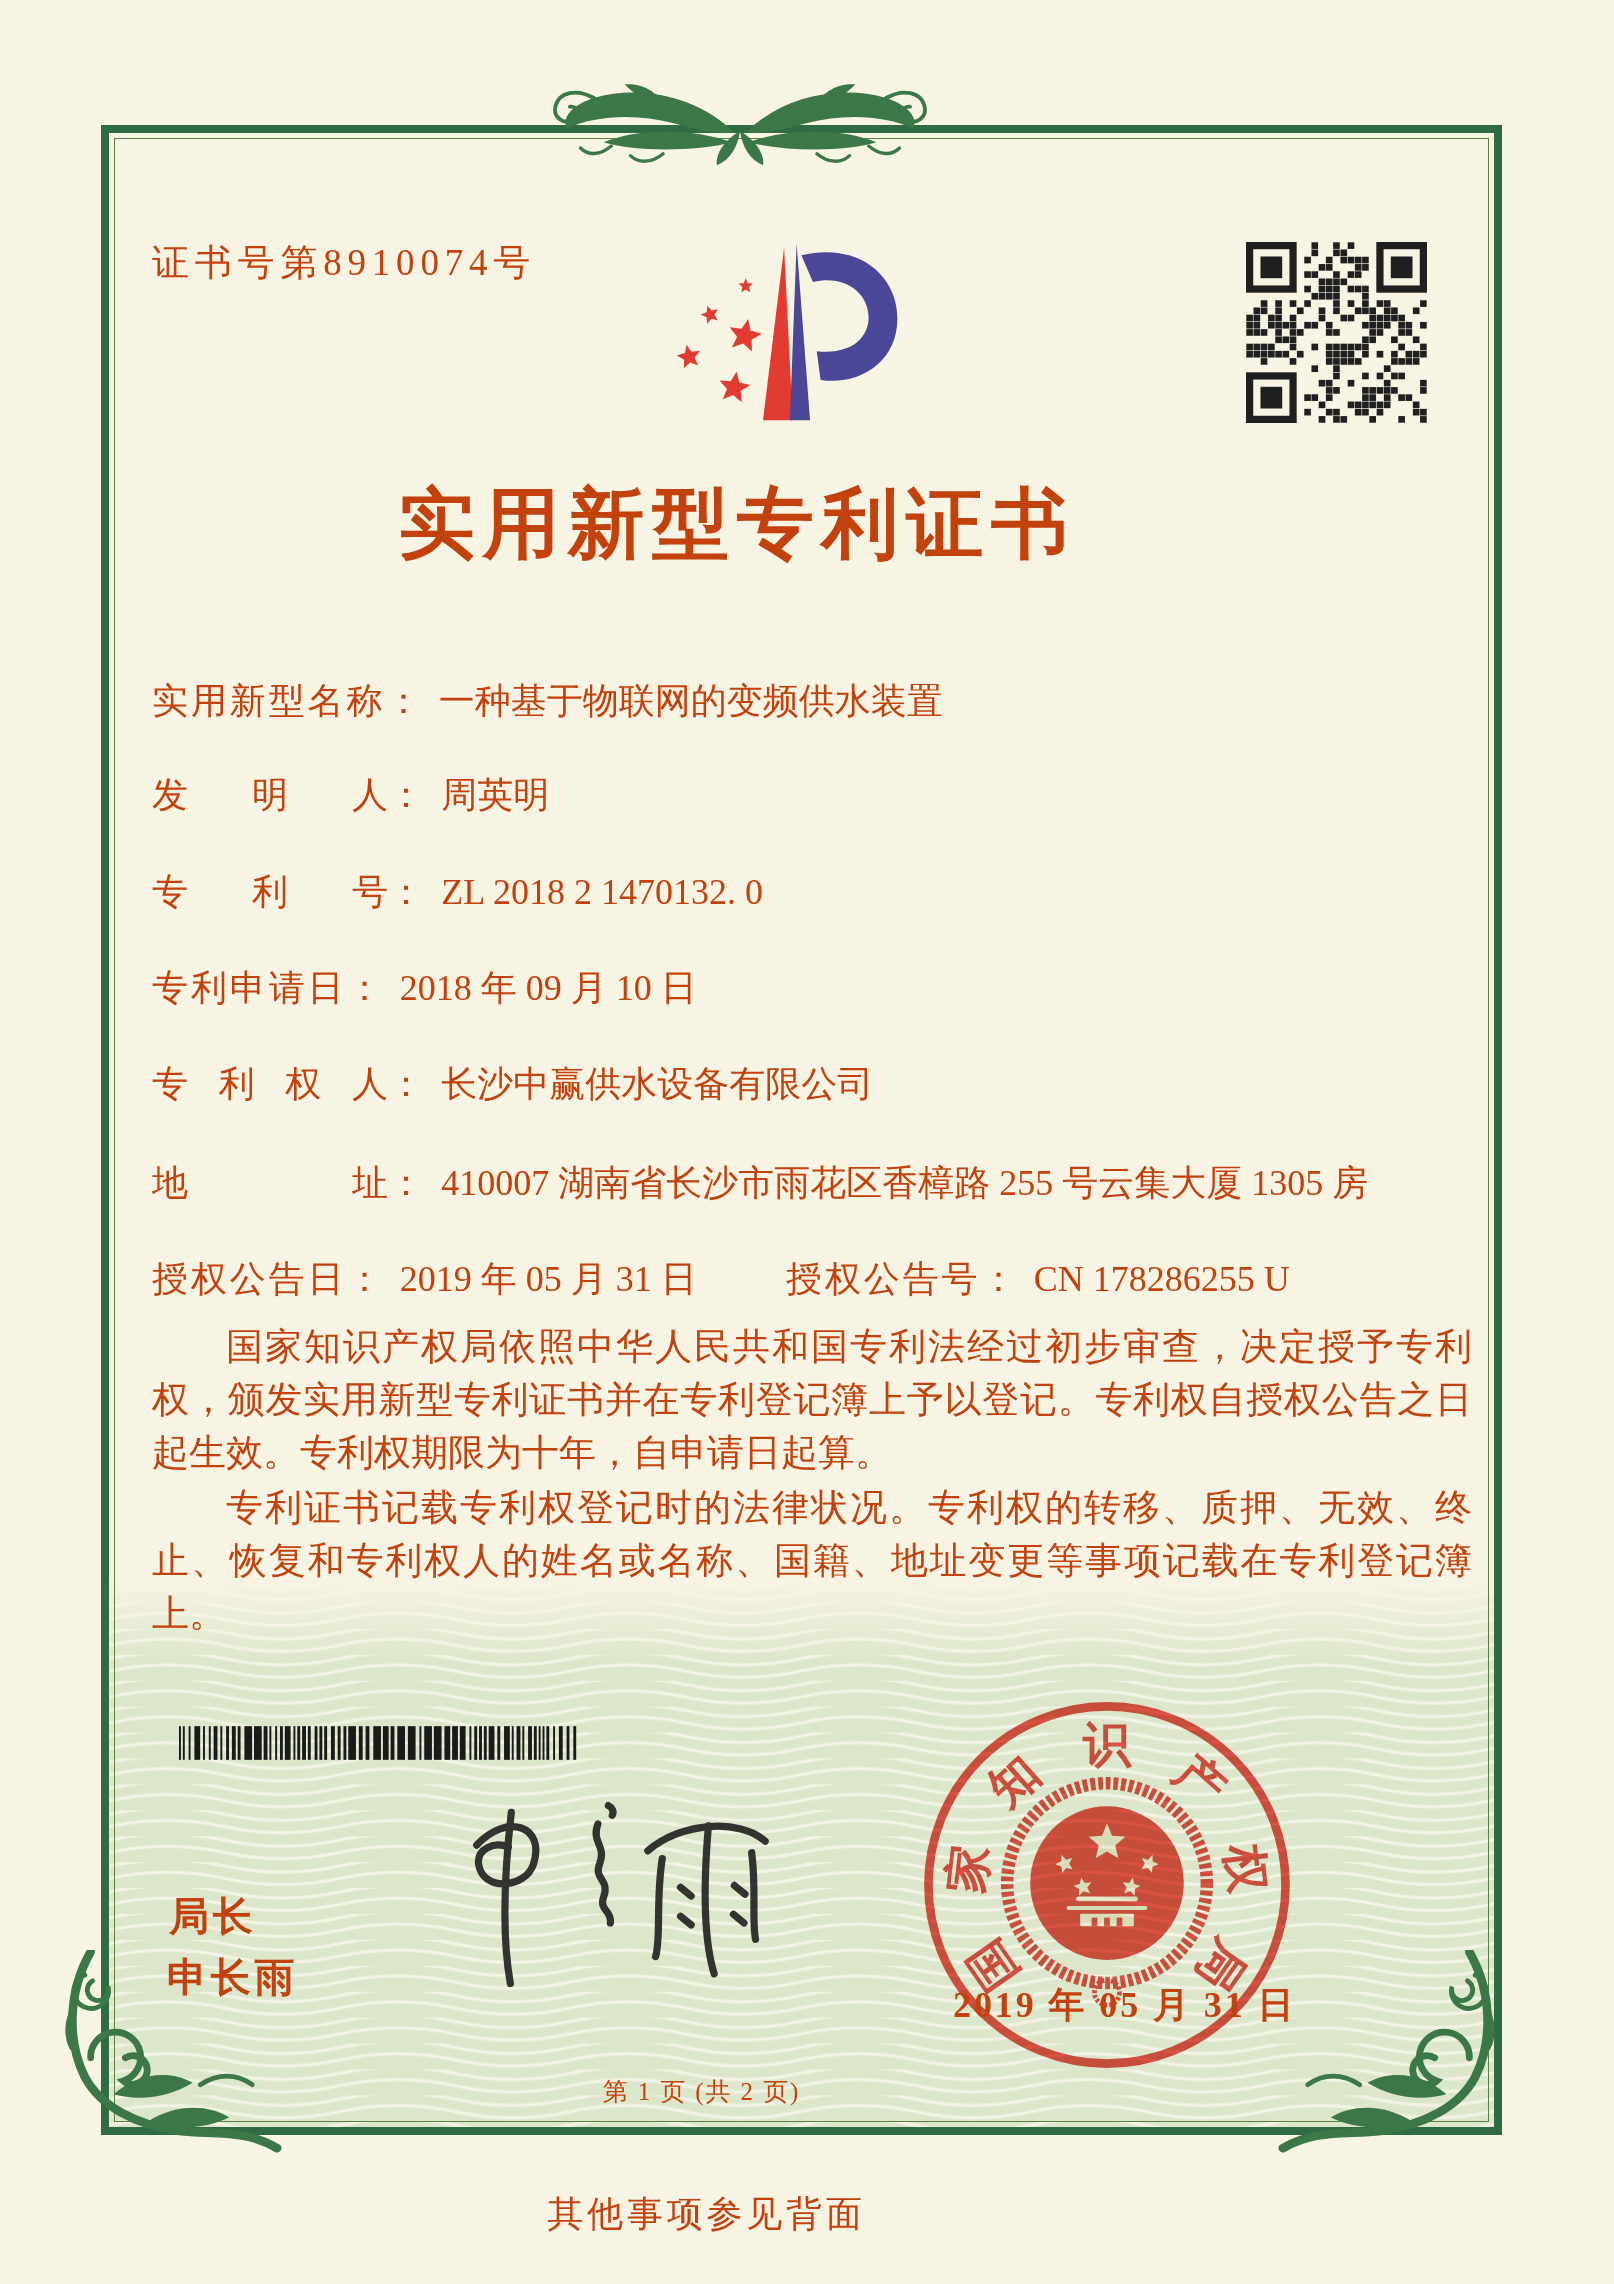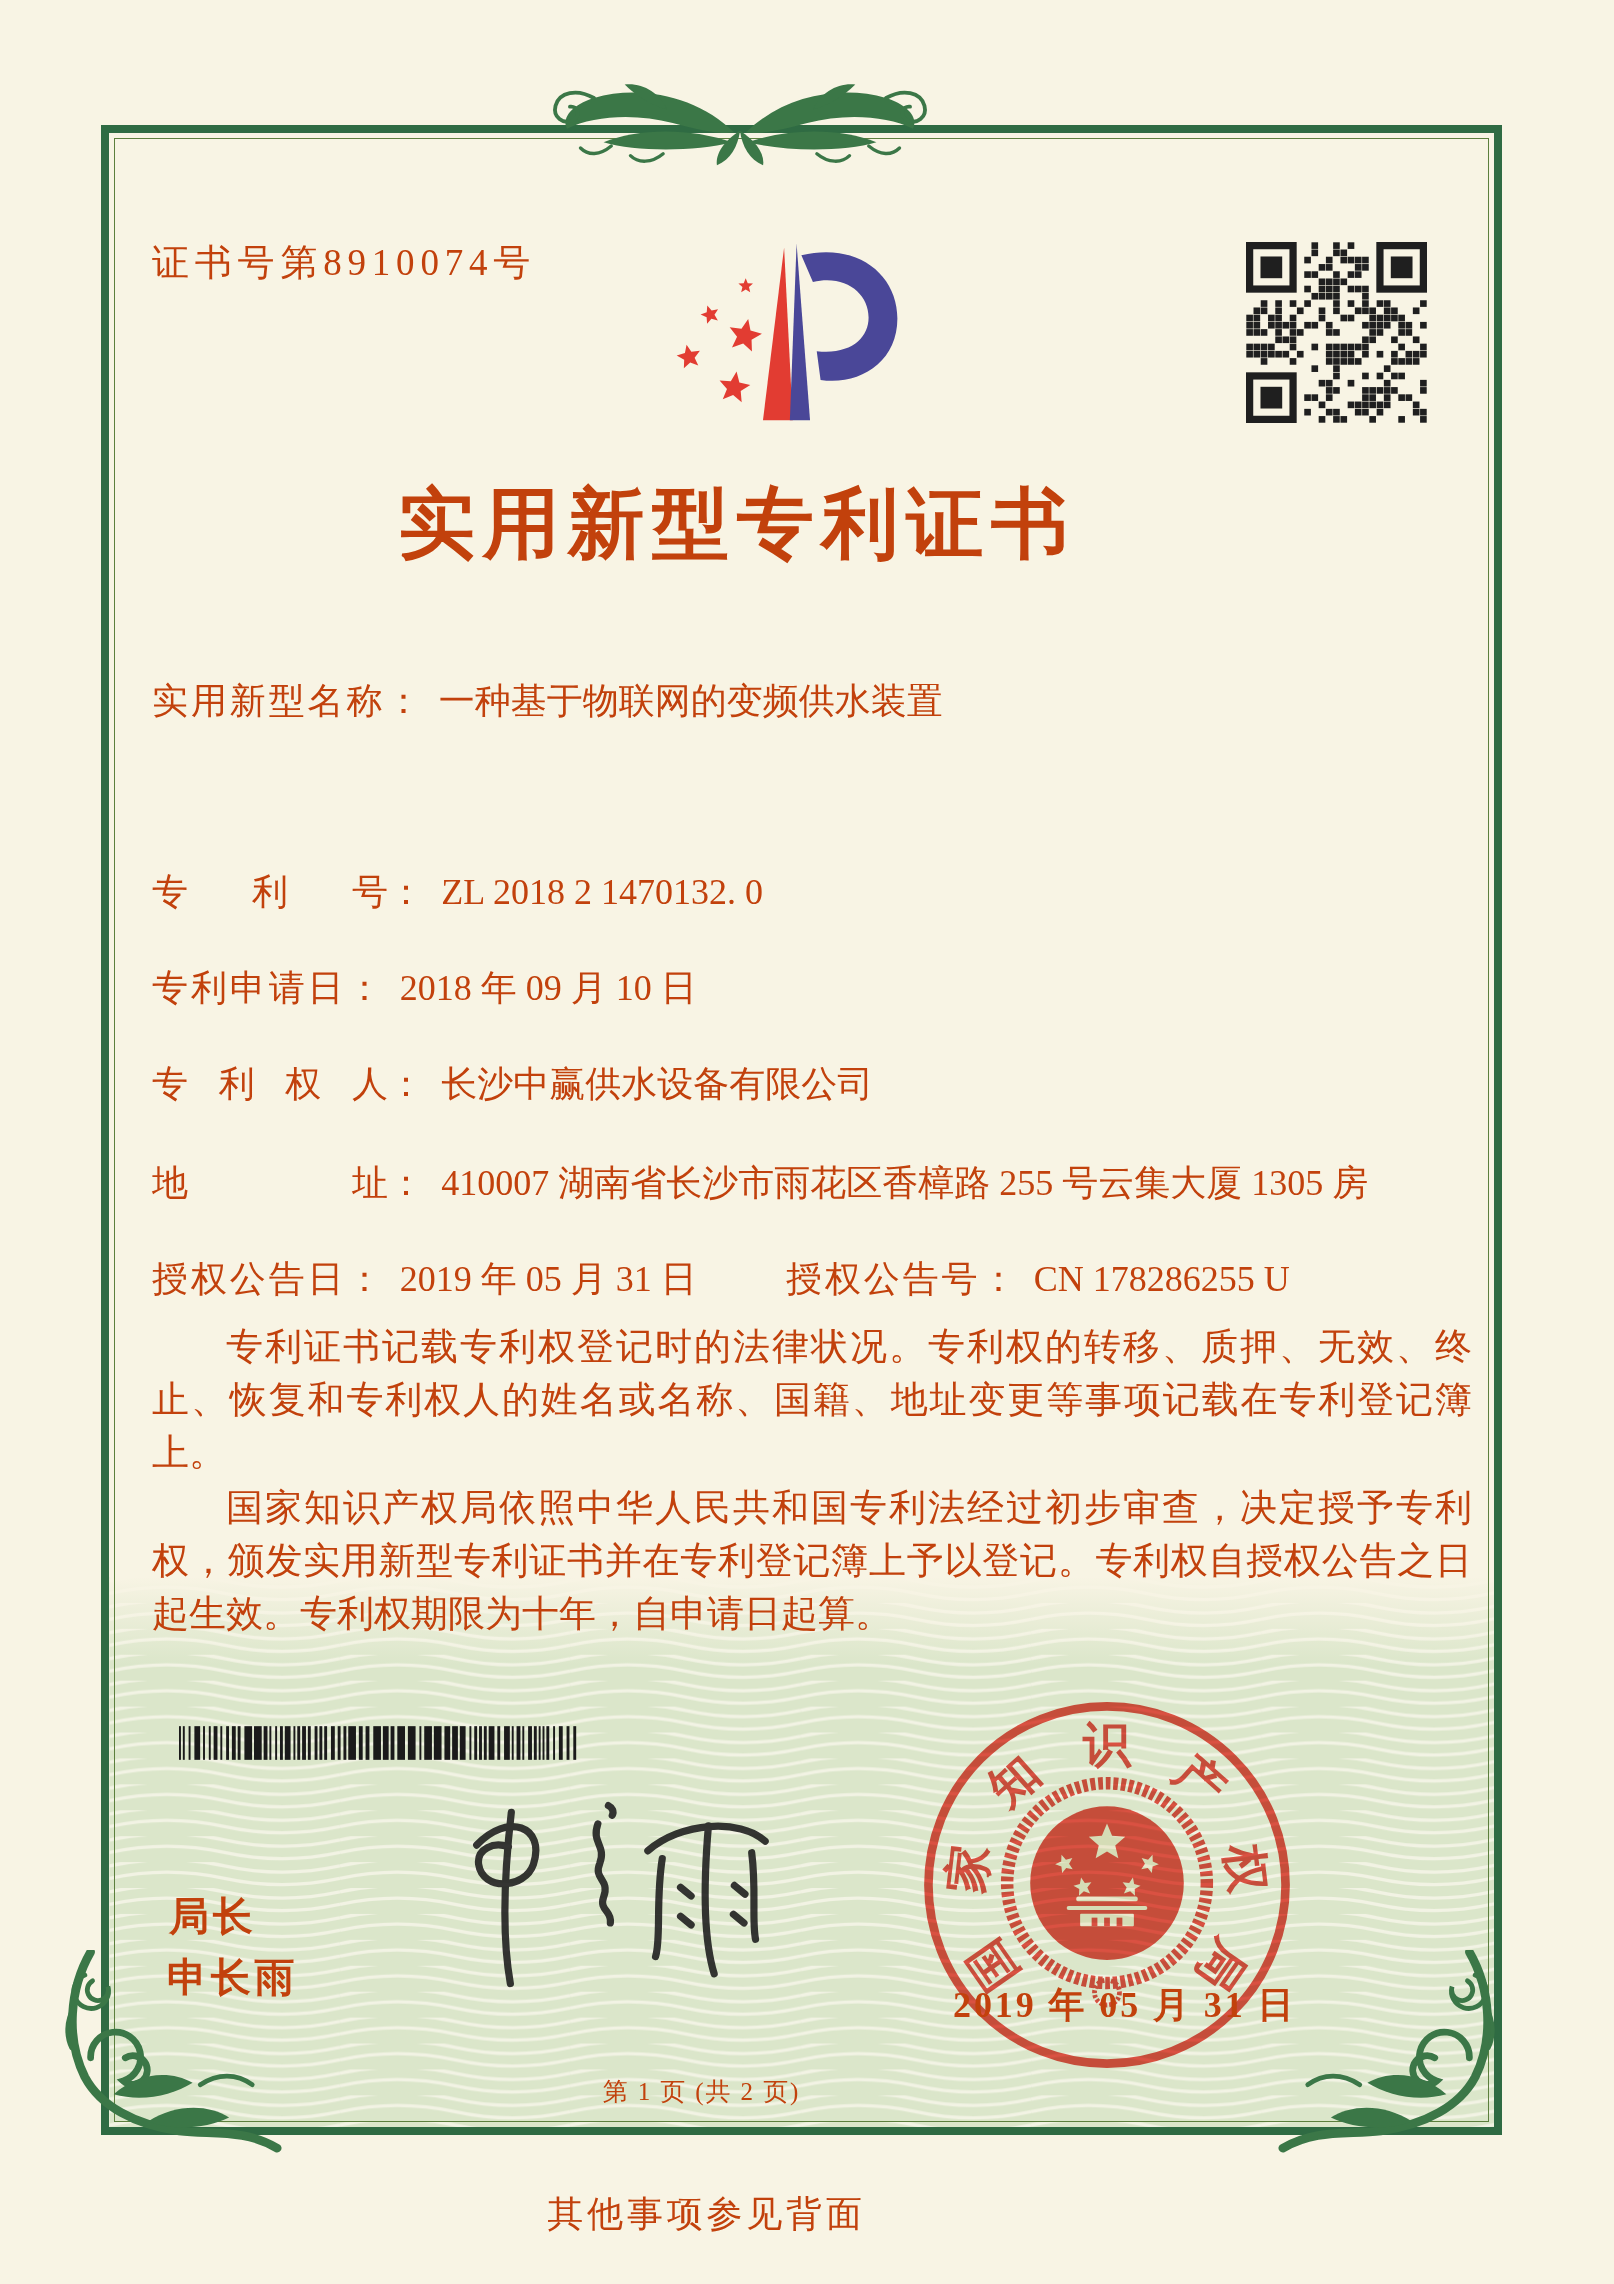--- a/index.html
+++ b/index.html
@@ -309,42 +309,45 @@
       <rect x="128.1" y="180.8" width="6.9" height="6.9" fill="#1f1f1f"></rect>
       <rect x="158.2" y="180.8" width="6.9" height="6.9" fill="#1f1f1f"></rect>
       <rect x="180.8" y="180.8" width="6.9" height="6.9" fill="#1f1f1f"></rect>
     </svg>
 
   <div class="abs title">实用新型专利证书</div>
 
   <div class="row" style="top:677px">
     <span class="lab n">实用新型名称</span><span class="colon">：</span><span class="val">一种基于物联网的变频供水装置</span>
   </div>
+  <div class="row" style="top:771px">
+    <span class="lab j">发明人</span><span class="colon">：</span><span class="val">周英明</span>
+  </div>
   <div class="row" style="top:868px">
     <span class="lab j">专利号</span><span class="colon">：</span><span class="val">ZL 2018 2 1470132. 0</span>
   </div>
   <div class="row" style="top:964px">
     <span class="lab n">专利申请日</span><span class="colon">：</span><span class="val">2018 年 09 月 10 日</span>
   </div>
   <div class="row" style="top:1060px">
     <span class="lab j">专利权人</span><span class="colon">：</span><span class="val">长沙中赢供水设备有限公司</span>
   </div>
   <div class="row" style="top:1159px">
     <span class="lab j">地址</span><span class="colon">：</span><span class="val">410007  湖南省长沙市雨花区香樟路 255 号云集大厦 1305 房</span>
   </div>
   <div class="row" style="top:1255px">
     <span class="lab n">授权公告日</span><span class="colon">：</span><span class="val">2019 年 05 月 31 日</span>
   </div>
   <div class="row" style="left:786px;top:1255px">
     <span class="lab n">授权公告号</span><span class="colon">：</span><span class="val">CN 178286255 U</span>
   </div>
 
   <div class="abs body-text">
+    <p>国家知识产权局依照中华人民共和国专利法经过初步审查，决定授予专利权，颁发实用新型专利证书并在专利登记簿上予以登记。专利权自授权公告之日起生效。专利权期限为十年，自申请日起算。</p>
     <p>专利证书记载专利权登记时的法律状况。专利权的转移、质押、无效、终止、恢复和专利权人的姓名或名称、国籍、地址变更等事项记载在专利登记簿上。</p>
-    <p>国家知识产权局依照中华人民共和国专利法经过初步审查，决定授予专利权，颁发实用新型专利证书并在专利登记簿上予以登记。专利权自授权公告之日起生效。专利权期限为十年，自申请日起算。</p>
   </div>
 
   <svg class="abs" id="barcode" style="left:179px;top:1725px" width="402" height="36" viewBox="0 0 418 37">
       <rect x="0" y="1" width="2" height="35" fill="#1a1a1a"></rect>
       <rect x="4" y="1" width="2" height="35" fill="#1a1a1a"></rect>
       <rect x="10" y="1" width="2" height="35" fill="#1a1a1a"></rect>
       <rect x="16" y="1" width="6" height="35" fill="#1a1a1a"></rect>
       <rect x="25" y="1" width="2" height="35" fill="#1a1a1a"></rect>
       <rect x="31" y="1" width="2" height="35" fill="#1a1a1a"></rect>
       <rect x="36" y="1" width="4" height="35" fill="#1a1a1a"></rect>

